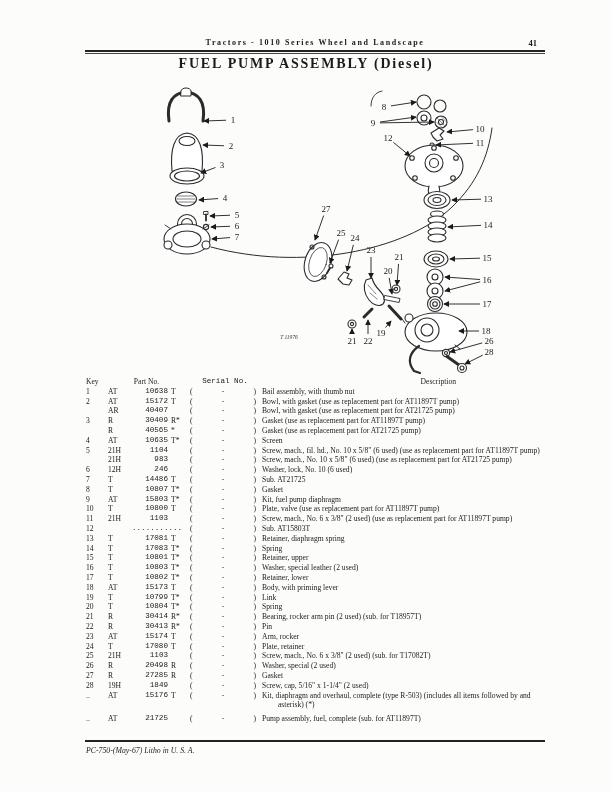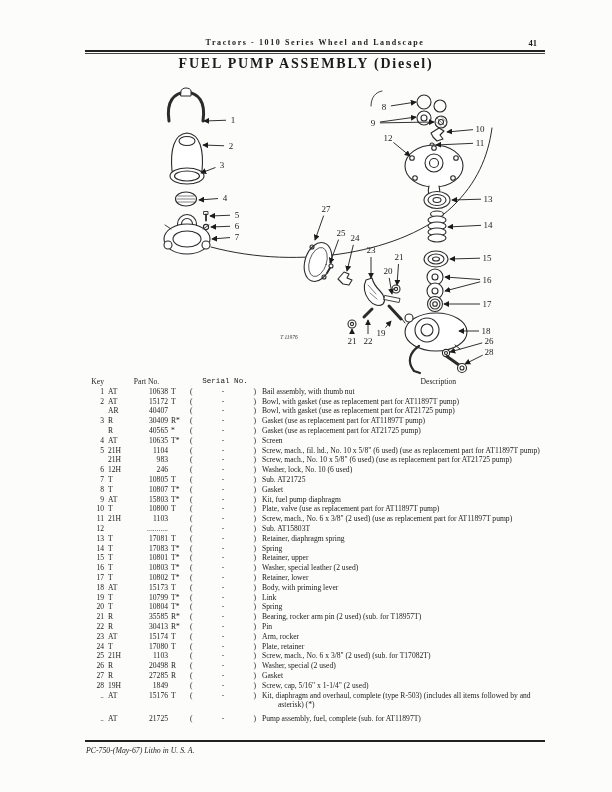--- a/index.html
+++ b/index.html
@@ -14,24 +14,24 @@
   .doc-title{position:absolute;top:56px;left:0;width:612px;text-align:center;
              font-size:14px;font-weight:700;letter-spacing:1.8px;}
   .doc-subtitle{position:absolute;top:66px;left:0;width:612px;text-align:center;
              font-size:8.4px;font-weight:700;letter-spacing:1.1px;}
   
   svg.diagram{position:absolute;top:80px;left:0;}
   
   .parts-table{position:absolute;top:377px;left:86px;width:462px;font-size:7.6px;line-height:9.8px;}
   .t-row{display:flex;align-items:flex-start;}
   .t-head{font-weight:400;}
-  .c-key{width:18px;text-align:right;flex:none;}
+  .c-key{width:18px;flex:none;}
   .c-part{width:76px;margin-left:4px;display:flex;flex:none;}
   .c-prefix{width:24px;}
-  .c-num{width:36px;text-align:right;}
+  .c-num{width:36px;text-align:right;font-family:Liberation Mono, monospace;}
   .c-suffix{margin-left:3px;}
   .c-serial{width:72px;display:flex;justify-content:space-between;flex:none;padding-left:6px;box-sizing:border-box;}
   .c-desc{flex:1;padding-left:6px;padding-right:2px;}
   .t-row .c-desc{padding-left:22px;text-indent:-16px;}
   .h-part{width:85px;text-align:center;flex:none;}
   .h-serial{width:72px;text-align:center;flex:none;font-family:Liberation Mono, monospace;}
   .h-desc{flex:1;text-align:right;padding-right:92px;}
   
   .foot-rule{position:absolute;top:740px;left:85px;width:460px;border-top:2px solid #222;}
   .imprint{position:absolute;top:746px;left:86px;font-size:7.8px;font-style:italic;}
@@ -411,21 +411,21 @@
         <span>-</span>
         <span>)</span>
       </span>
       <span class="c-desc">Washer, lock, No. 10 (6 used)</span>
     </div>
 
     <div class="t-row">
       <span class="c-key">7</span>
       <span class="c-part">
         <span class="c-prefix">T</span>
-        <span class="c-num">10805</span>
+        <span class="c-num">14486</span>
         <span class="c-suffix">T</span>
       </span>
       <span class="c-serial">
         <span>(</span>
         <span>-</span>
         <span>)</span>
       </span>
       <span class="c-desc">Sub. AT21725</span>
     </div>
 
@@ -621,21 +621,21 @@
         <span>-</span>
         <span>)</span>
       </span>
       <span class="c-desc">Spring</span>
     </div>
 
     <div class="t-row">
       <span class="c-key">21</span>
       <span class="c-part">
         <span class="c-prefix">R</span>
-        <span class="c-num">35585</span>
+        <span class="c-num">30414</span>
         <span class="c-suffix">R*</span>
       </span>
       <span class="c-serial">
         <span>(</span>
         <span>-</span>
         <span>)</span>
       </span>
       <span class="c-desc">Bearing, rocker arm pin (2 used) (sub. for T18957T)</span>
     </div>
 

